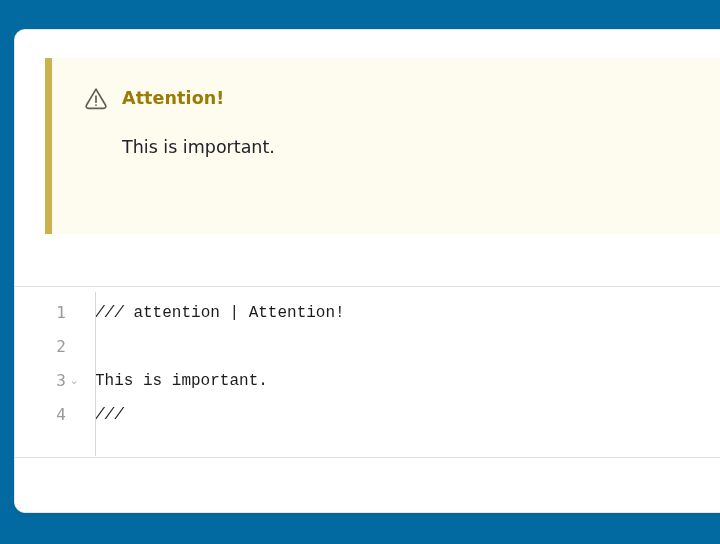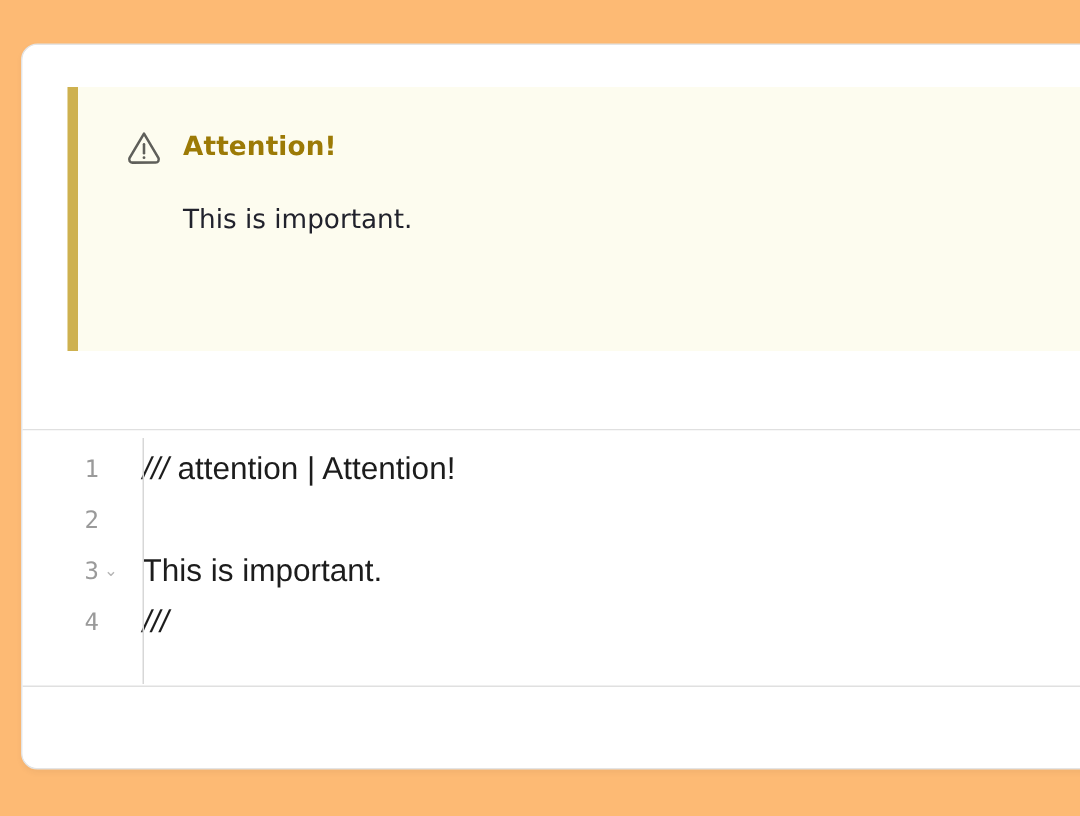--- a/index.html
+++ b/index.html
@@ -10,21 +10,21 @@
     height: 544px;
     overflow: hidden;
     background: #ffffff;
     font-family: "DejaVu Sans", sans-serif;
   }
 
   #root {
     position: relative;
     width: 720px;
     height: 544px;
-    background: #fdba74;
+    background: #0369a1;
   }
 
   
   .card {
     position: absolute;
     left: 14px;
     top: 29px;
     width: 740px;            
     height: 484px;
     background: #ffffff;
@@ -186,22 +186,22 @@
   .gutter-rule {
     position: absolute;
     left: 80px;
     top: 262px;
     width: 1px;
     height: 164px;
     background: #d7d7d7;
   }
 
   .code-line {
-    font-family: Liberation Sans, sans-serif;
-    font-size: 21px;
+    font-family: Liberation Mono, monospace;
+    font-size: 16px;
     color: #1c1c1c;
     line-height: 34px;
     white-space: pre;
     padding-left: 13px;
     letter-spacing: 0px;
   }
 
   .code-line .slash {
     font-style: italic;
   }

